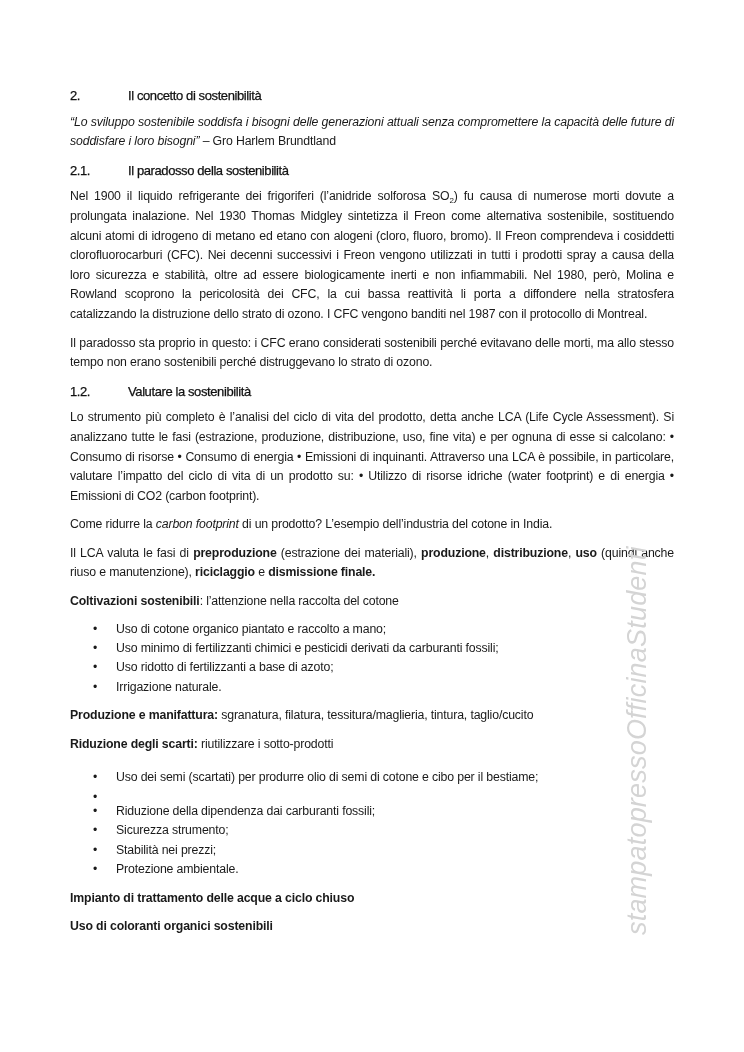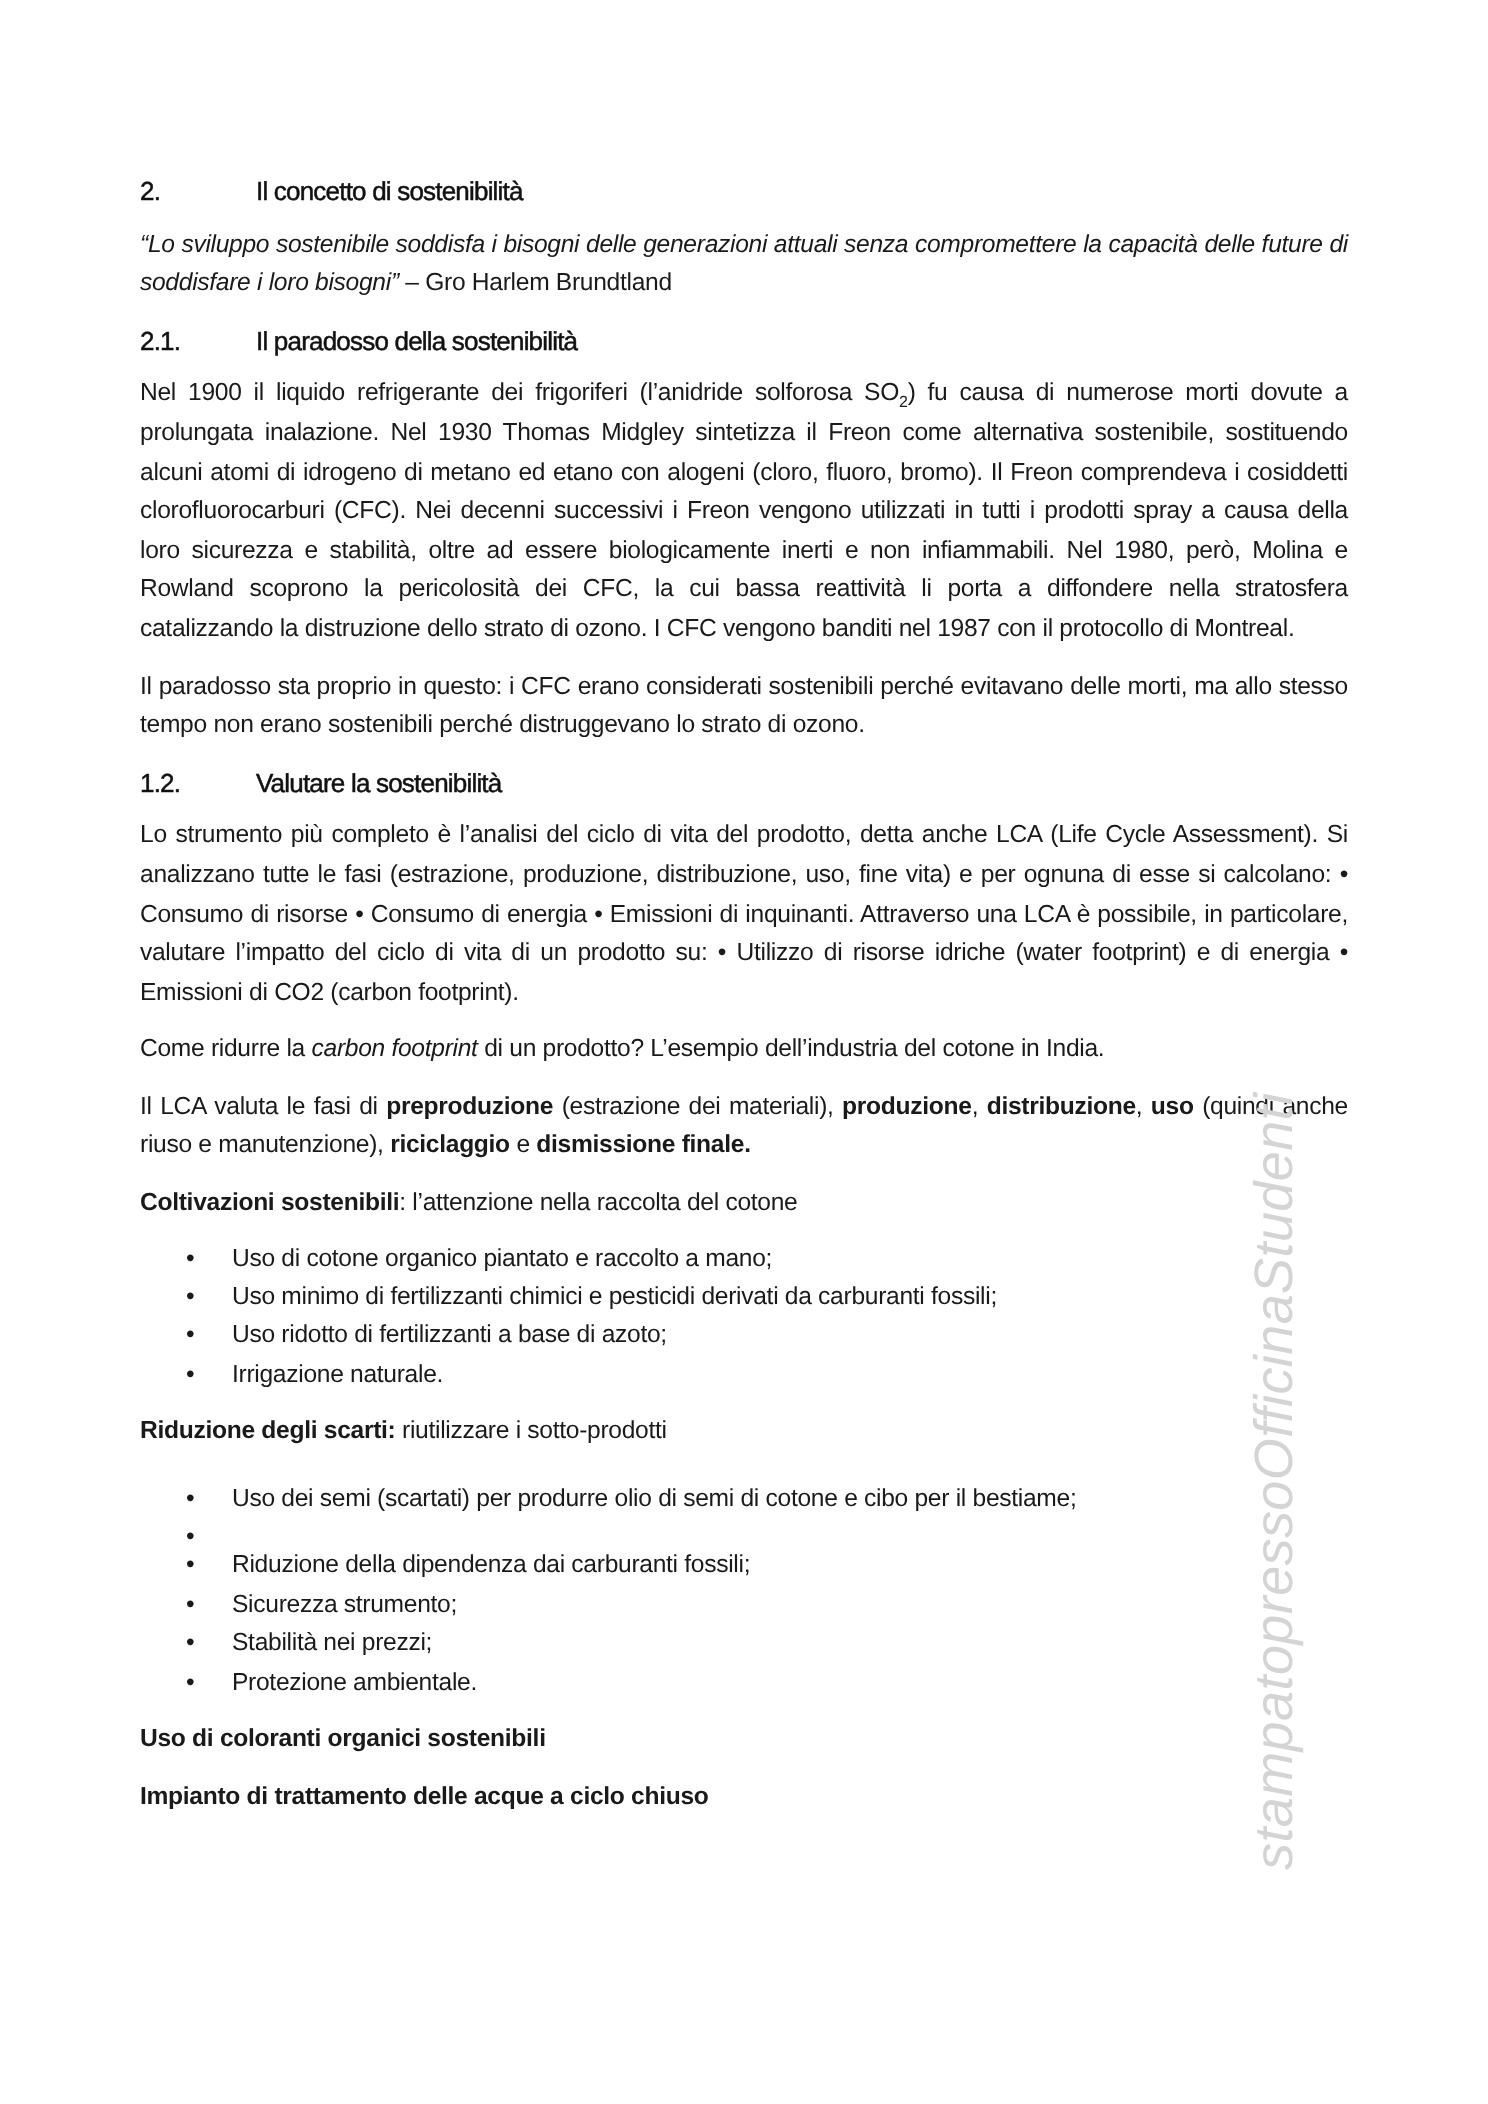--- a/index.html
+++ b/index.html
@@ -45,31 +45,32 @@
   <p><span>Il LCA valuta le fasi di </span><b>preproduzione</b><span> (estrazione dei materiali), </span><b>produzione</b><span>, </span><b>distribuzione</b><span>, </span><b>uso</b><span> (quindi anche riuso e manutenzione), </span><b>riciclaggio</b><span> e </span><b>dismissione finale.</b></p>
 
   <p style="margin-bottom:4px"><b>Coltivazioni sostenibili</b><span>: l’attenzione nella raccolta del cotone</span></p>
   <ul class="spaced" style="margin-top:8px">
     <li><span class="bullet">•</span><span>Uso di cotone organico piantato e raccolto a mano;</span></li>
     <li><span class="bullet">•</span><span>Uso minimo di fertilizzanti chimici e pesticidi derivati da carburanti fossili;</span></li>
     <li><span class="bullet">•</span><span>Uso ridotto di fertilizzanti a base di azoto;</span></li>
     <li><span class="bullet">•</span><span>Irrigazione naturale.</span></li>
   </ul>
 
+  <p><b>Produzione e manifattura:</b><span> sgranatura, filatura, tessitura/maglieria, tintura, taglio/cucito</span></p>
 
   <p style="margin-bottom:2px"><b>Riduzione degli scarti:</b><span> riutilizzare i sotto-prodotti</span></p>
   <ul style="margin-top:14px">
     <li><span class="bullet">•</span><span>Uso dei semi (scartati) per produrre olio di semi di cotone e cibo per il bestiame;</span></li>
     <li><span class="bullet">•</span></li>
   </ul>
 
   <ul style="margin-top:14px">
     <li><span class="bullet">•</span><span>Riduzione della dipendenza dai carburanti fossili;</span></li>
     <li><span class="bullet">•</span><span>Sicurezza strumento;</span></li>
     <li><span class="bullet">•</span><span>Stabilità nei prezzi;</span></li>
     <li><span class="bullet">•</span><span>Protezione ambientale.</span></li>
   </ul>
 
+  <p><b>Impianto di trattamento delle acque a ciclo chiuso</b></p>
   <p><b>Uso di coloranti organici sostenibili</b></p>
-  <p><b>Impianto di trattamento delle acque a ciclo chiuso</b></p>
 </div>
 
 <div class="watermark">stampatopressoOfficinaStudenti</div>
 
 </body></html>

